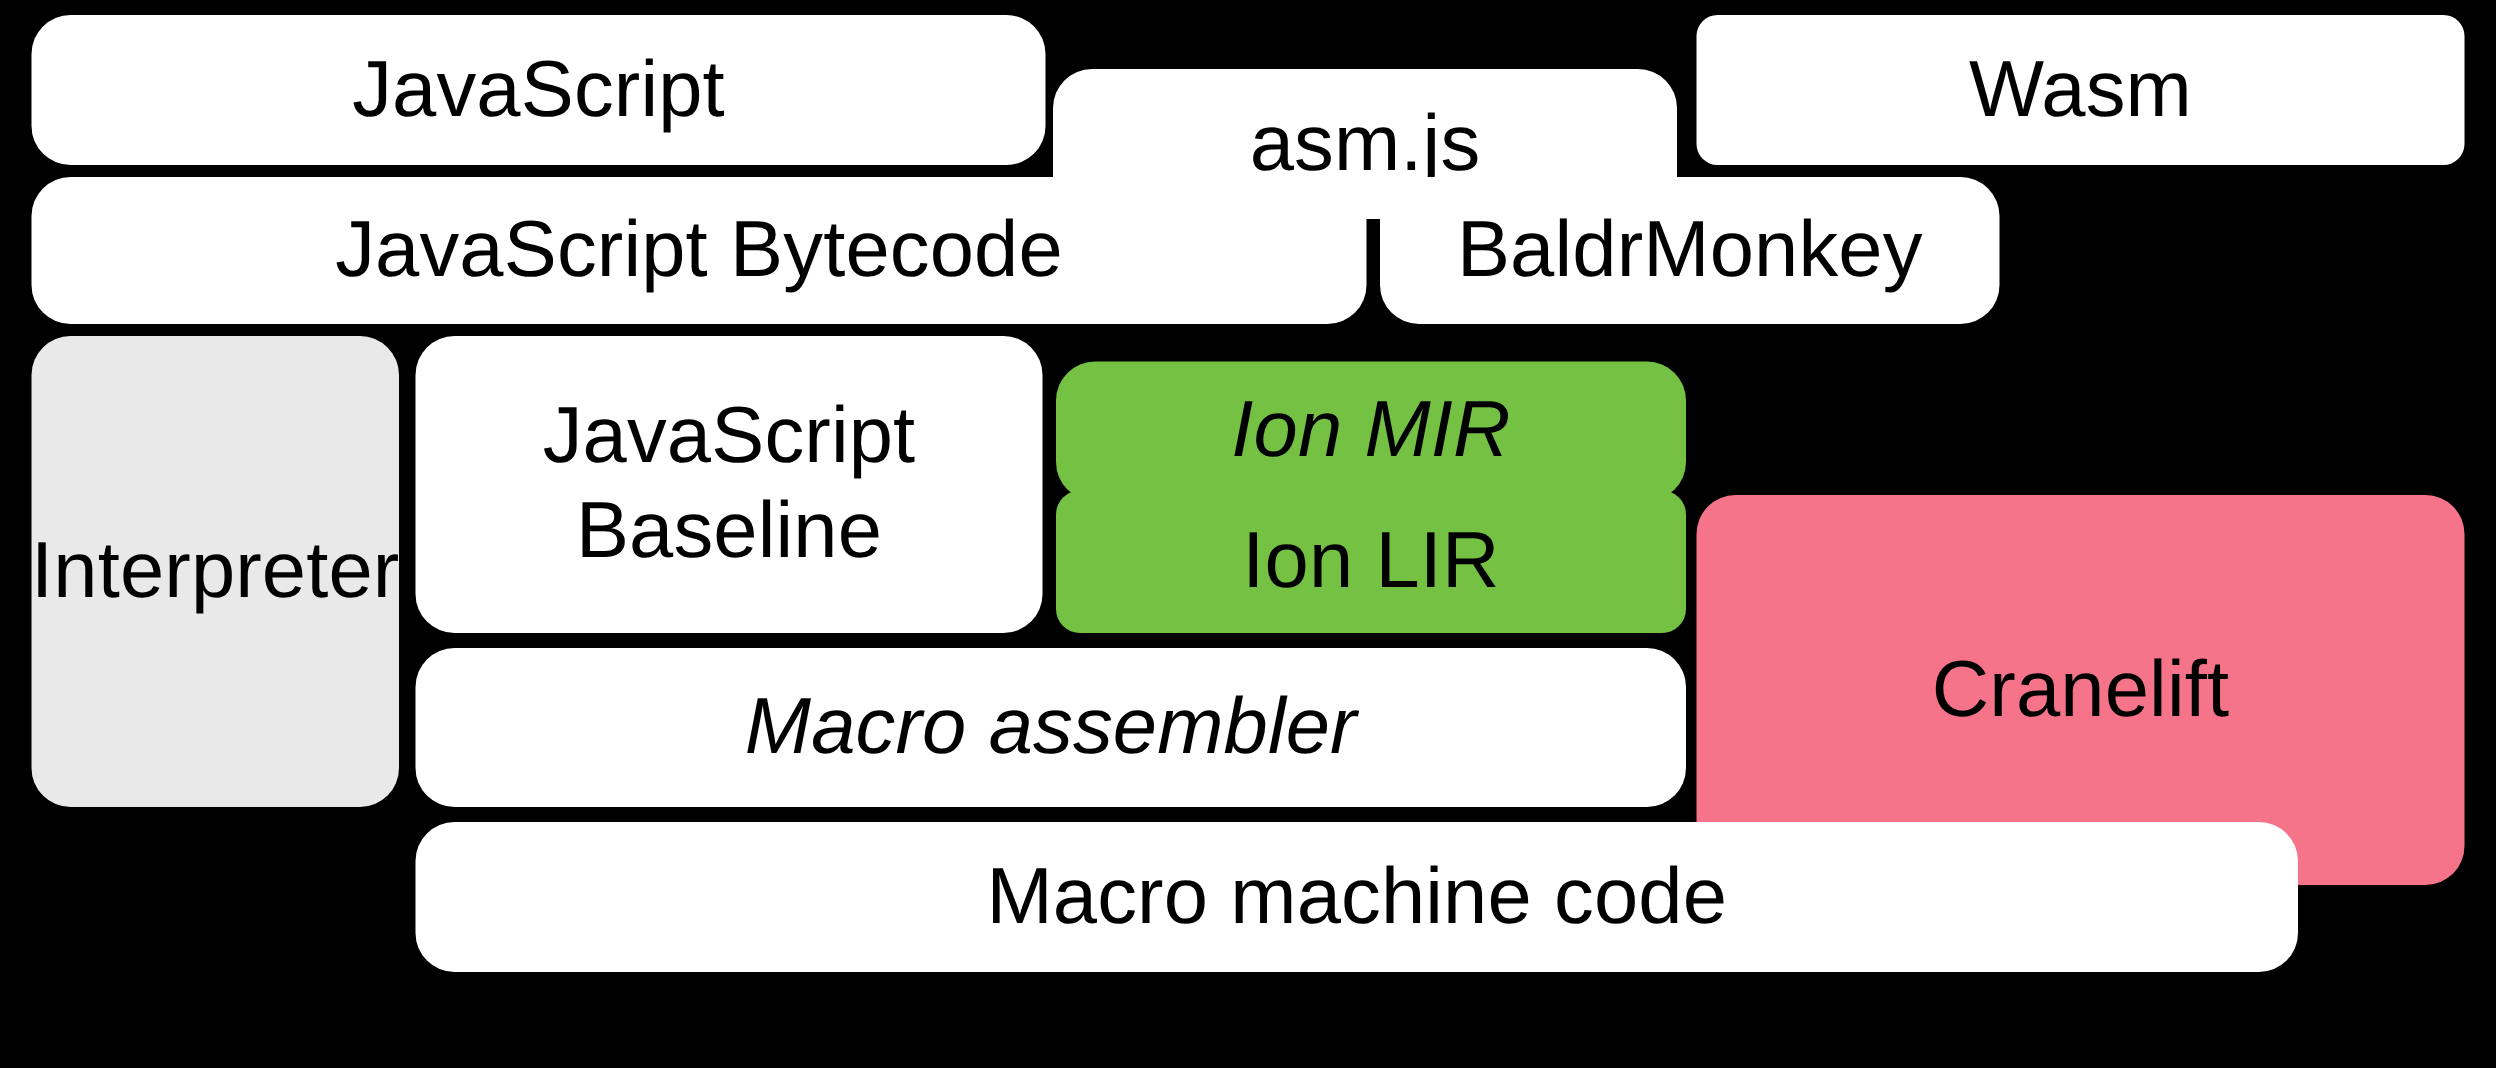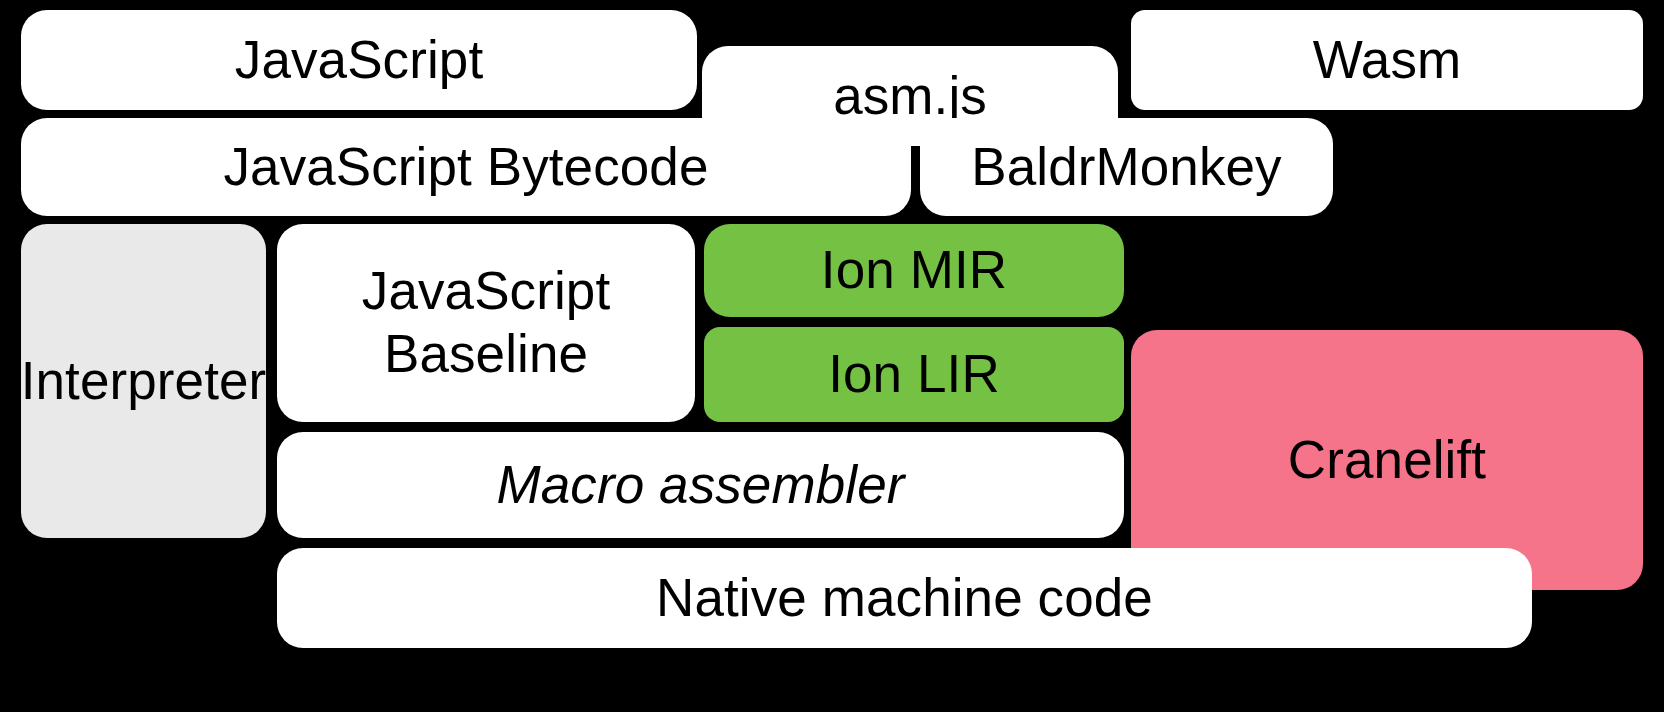--- a/index.html
+++ b/index.html
@@ -44,21 +44,21 @@
   .r1-asmjs     { left: 702px;  top: 10px;  width: 416px;  height: 100px; margin-top: 36px; }
   .r1-wasm      { left: 1131px; top: 10px;  width: 512px;  height: 100px; border-radius: 14px; }
 
   
   .r2-bytecode  { left: 21px;   top: 118px; width: 890px;  height: 98px;  }
   .r2-baldr     { left: 920px;  top: 118px; width: 413px;  height: 98px;  }
 
   
   .r3-interp    { left: 21px;   top: 224px; width: 245px;  height: 314px; }
   .r3-baseline  { left: 277px;  top: 224px; width: 418px;  height: 198px; }
-  .r3-ionmir    { left: 704px;  top: 224px; width: 420px;  height: 93px;  }
+  .r3-ionmir    { left: 704px;  top: 241px; width: 420px;  height: 93px; font-style: italic;  }
   .r3-ionlir    { left: 704px;  top: 327px; width: 420px;  height: 95px; border-radius: 16px;  }
   .r3-macroasm  { left: 277px;  top: 432px; width: 847px;  height: 106px; font-style: italic; }
   .r3-cranelift { left: 1131px; top: 330px; width: 512px;  height: 260px; }
 
   
   .r4-native    { left: 277px;  top: 548px; width: 1255px; height: 100px; }
 </style>
 </head>
 <body>
 
@@ -80,15 +80,15 @@
 Baseline</div>
 
   <div class="box green r3-ionmir">Ion MIR</div>
 
   <div class="box green r3-ionlir">Ion LIR</div>
 
   <div class="box white r3-macroasm">Macro assembler</div>
 
   <div class="box pink r3-cranelift">Cranelift</div>
 
-  <div class="box white r4-native">Native machine code</div>
+  <div class="box white r4-native">Macro machine code</div>
 
 </div>
 
 </body></html>

